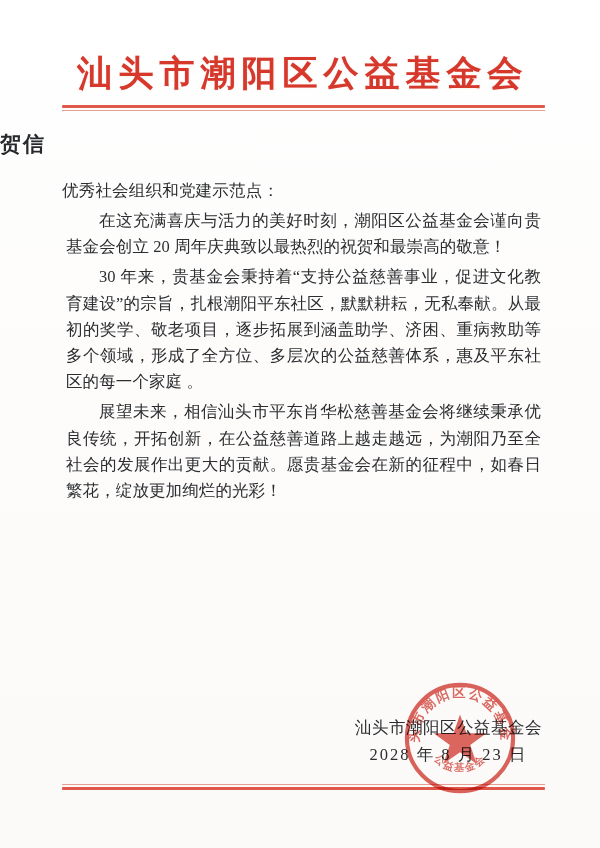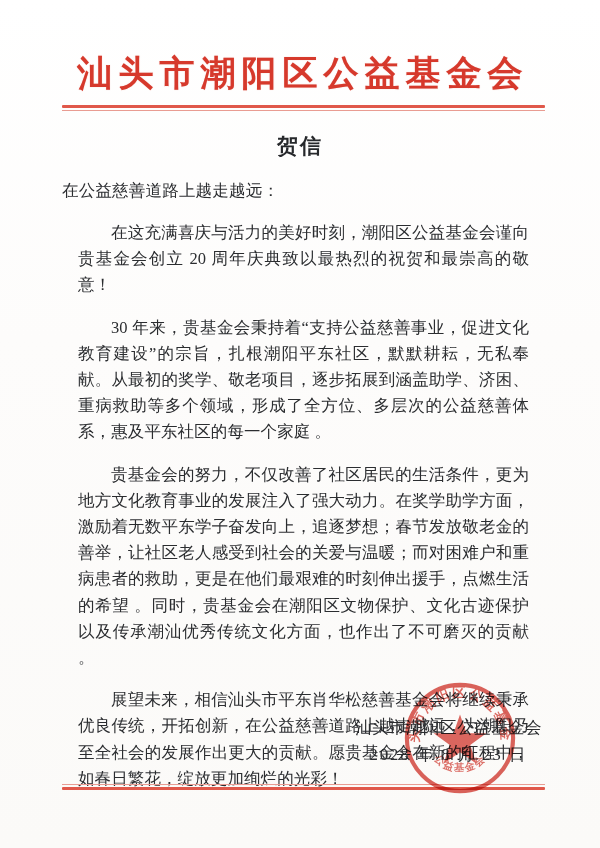--- a/index.html
+++ b/index.html
@@ -60,44 +60,43 @@
     height: 1.2px;
     background: #e99c92;
   }
 
   
   .doc-title {
     position: absolute;
     left: 0;
     right: 0;
     top: 131px;
-    text-align: center;
     color: #26282b;
     font-size: 21px;
     line-height: 30px;
     font-weight: 700;
     letter-spacing: 2px;
-    font-family: Liberation Sans, sans-serif;
+    font-family: Liberation Mono, monospace;
   }
 
   
   .body-block {
     position: absolute;
     left: 62px;
     width: 483px;
     top: 178px;
   }
   .salutation {
     color: #2b2d30;
     font-size: 16.5px;
     line-height: 26px;
     letter-spacing: 0.2px;
   }
   p.para {
-    margin: 16px;
+    margin: 4px;
     color: #2b2d30;
     font-size: 16.5px;
     line-height: 26.2px;
     text-align: justify;
     text-justify: inter-ideograph;
     text-indent: 2em;
     letter-spacing: 0.1px;
   }
   p.para.tight { text-align: justify; }
 
@@ -161,25 +160,24 @@
 
   <div class="rule-group">
     <div class="rule-thick"></div>
     <div class="rule-gap"></div>
     <div class="rule-thin"></div>
   </div>
 
   <div class="doc-title">贺信</div>
 
   <div class="body-block">
-    <div class="salutation">在公益慈善道路上越走越远：</div>
+    <div class="salutation">优秀社会组织和党建示范点：</div>
 
     <p class="para">在这充满喜庆与活力的美好时刻，潮阳区公益基金会谨向贵基金会创立 20 周年庆典致以最热烈的祝贺和最崇高的敬意！</p>
     <p class="para">30 年来，贵基金会秉持着“支持公益慈善事业，促进文化教育建设”的宗旨，扎根潮阳平东社区，默默耕耘，无私奉献。从最初的奖学、敬老项目，逐步拓展到涵盖助学、济困、重病救助等多个领域，形成了全方位、多层次的公益慈善体系，惠及平东社区的每一个家庭 。</p>
-    <p class="para">贵基金会的努力，不仅改善了社区居民的生活条件，更为地方文化教育事业的发展注入了强大动力。在奖学助学方面，激励着无数平东学子奋发向上，追逐梦想；春节发放敬老金的善举，让社区老人感受到社会的关爱与温暖；而对困难户和重病患者的救助，更是在他们最艰难的时刻伸出援手，点燃生活的希望 。同时，贵基金会在潮阳区文物保护、文化古迹保护以及传承潮汕优秀传统文化方面，也作出了不可磨灭的贡献 。</p>
     <p class="para">展望未来，相信汕头市平东肖华松慈善基金会将继续秉承优良传统，开拓创新，在公益慈善道路上越走越远，为潮阳乃至全社会的发展作出更大的贡献。愿贵基金会在新的征程中，如春日繁花，绽放更加绚烂的光彩！</p>
   </div>
 
   <div class="signature">
     <div>汕头市潮阳区公益基金会</div>
     <div class="sig-date">2028 年 8 月 23 日</div>
   </div>
 
   <div class="seal">
     <svg viewBox="0 0 120 120" xmlns="http://www.w3.org/2000/svg">

